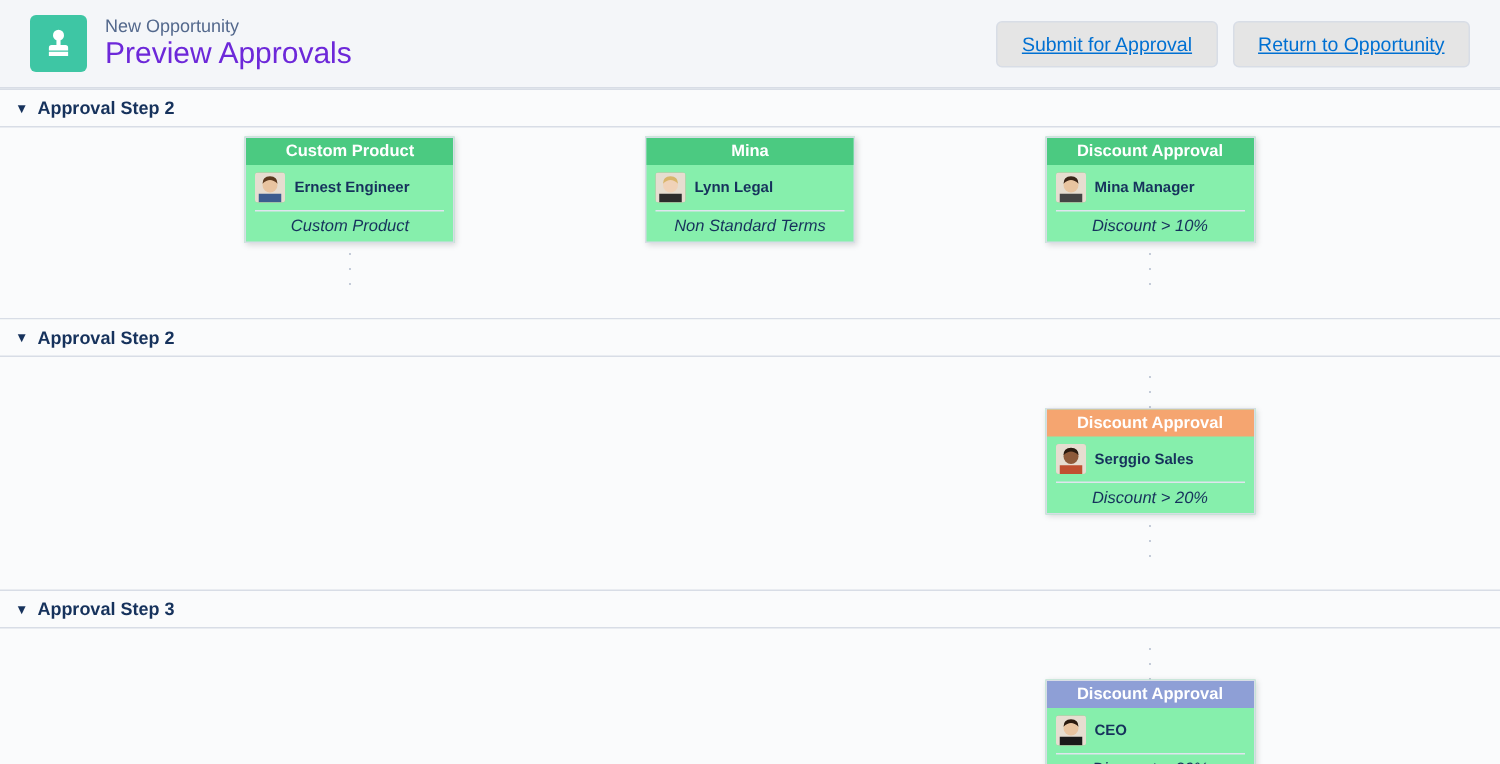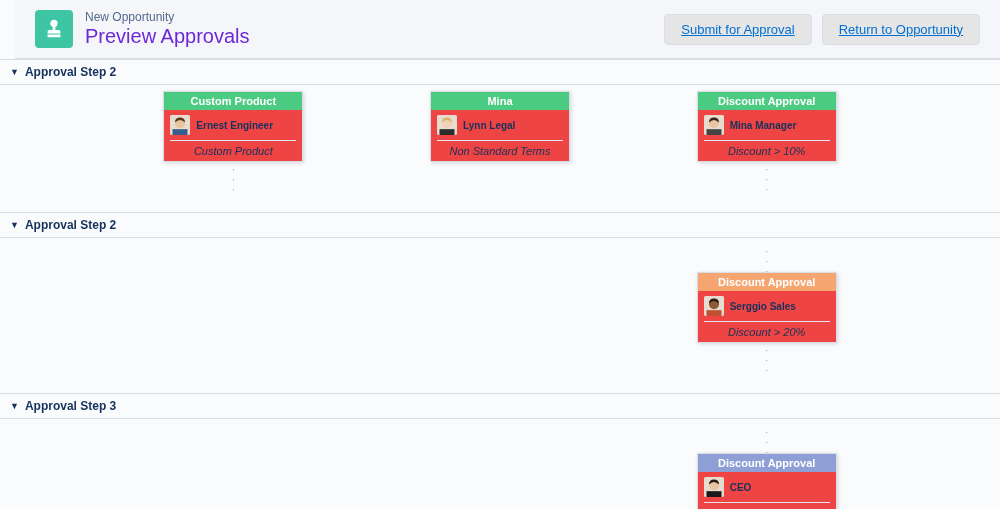--- a/index.html
+++ b/index.html
@@ -9,21 +9,20 @@
       color: #16325c;
       font-size: 13px;
     }
     .header {
       display: flex;
       align-items: center;
       justify-content: space-between;
       padding: 10px 20px;
       background: #f4f6f9;
       border-bottom: 1px solid #d8dde6;
-      margin-left: 15px;
     }
     .header-left {
       display: flex;
       align-items: center;
       gap: 12px;
     }
     .header-icon {
       width: 38px;
       height: 38px;
       background: #3ec6a4;
@@ -64,21 +63,21 @@
     .step-body {
       display: grid;
       grid-template-columns: 1fr 1fr 1fr;
       padding: 6px 100px 20px 100px;
       gap: 0;
     }
     .col { display: flex; flex-direction: column; align-items: center; }
     .card {
       width: 140px;
       border: 1px solid #d8dde6;
-      background: #ef4444;
+      background: #86efac;
       box-shadow: 1px 1px 4px rgba(0,0,0,0.15);
       font-size: 11px;
     }
     .card-top {
       color: #fff;
       text-align: center;
       font-weight: 700;
       padding: 3px 4px;
       font-size: 11px;
     }

